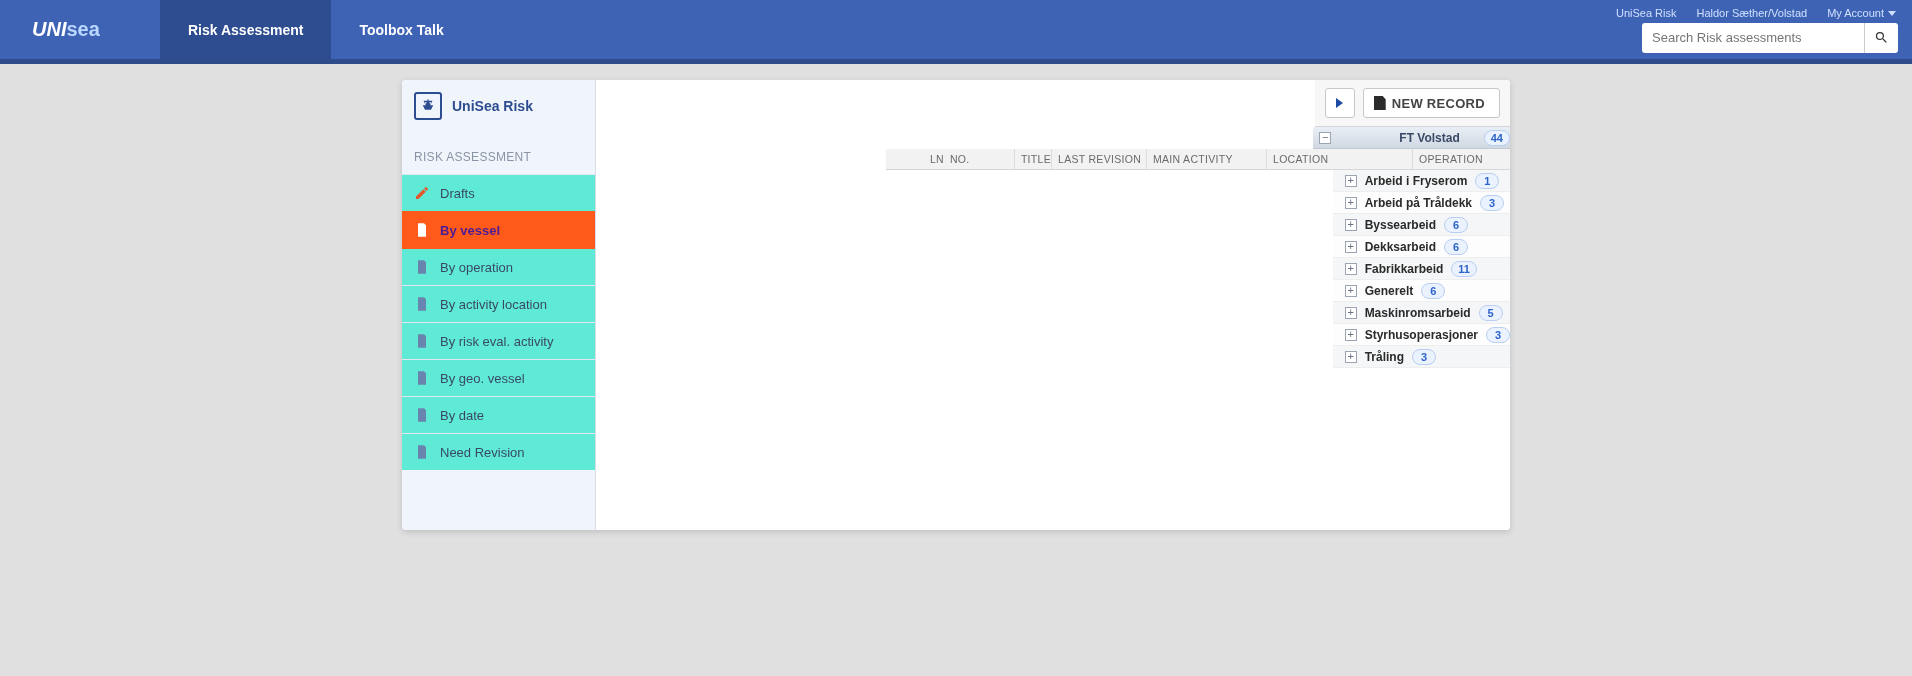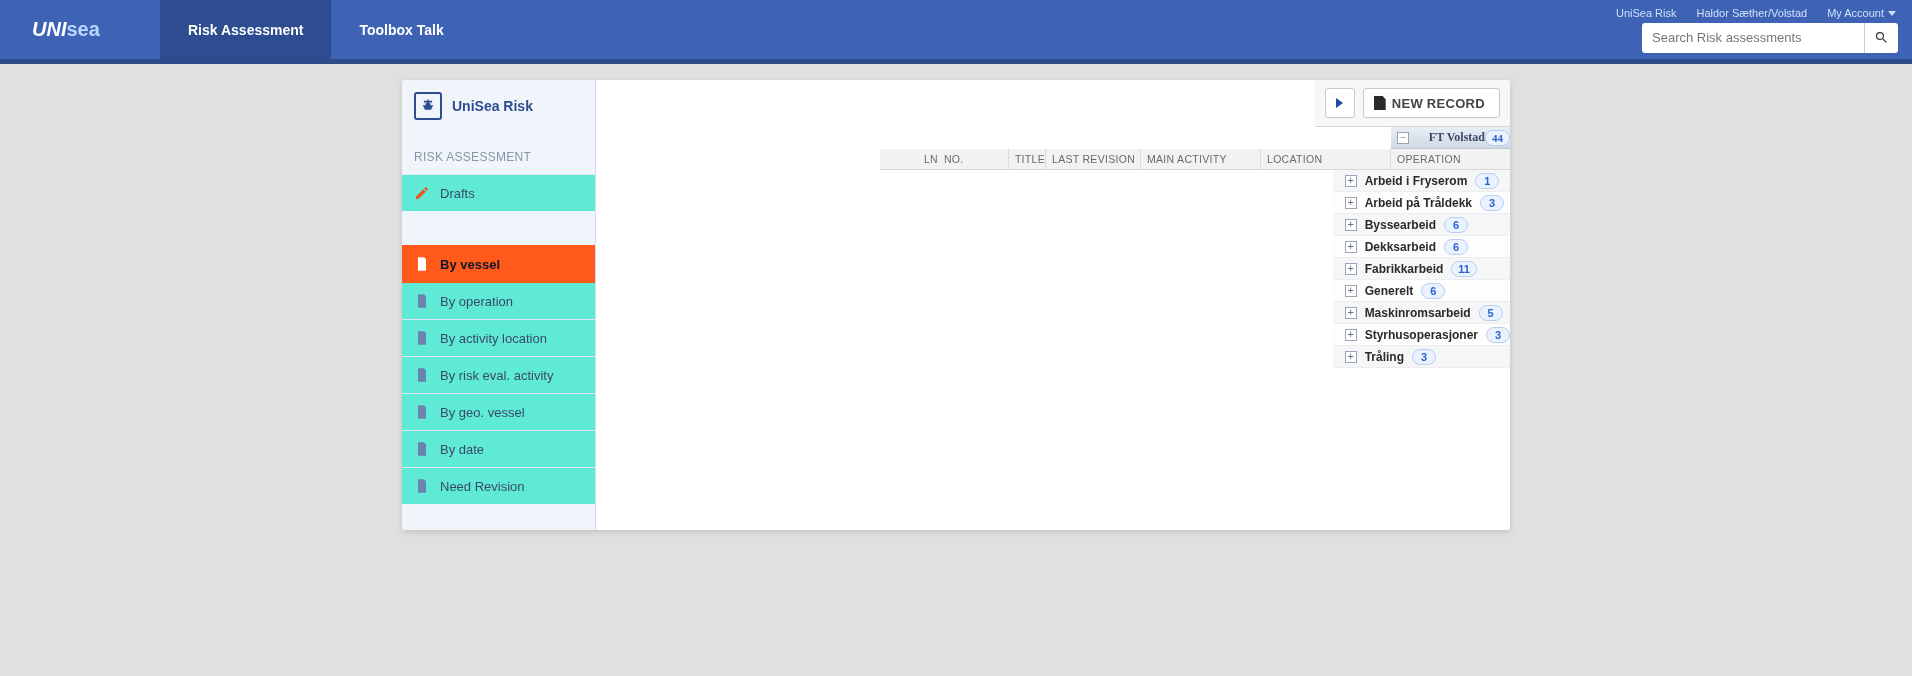--- a/index.html
+++ b/index.html
@@ -156,24 +156,23 @@
     border-top: 1px solid #e1e8f2;
     cursor: pointer;
   }
   .nav-item:first-of-type { border-top: 1px solid #e1e8f2; }
   .nav-item .nav-icon {
     width: 16px; height: 16px;
     display: flex; align-items: center; justify-content: center;
   }
   .nav-item.active {
     background: #ff5a1a;
-    color: #0f172a;
+    color: #4c1d95;
     font-weight: 600;
     border-top-color: #ff5a1a;
-    margin-top: 34px;
   }
   .nav-item.active + .nav-item { border-top-color: #ff5a1a; }
 
   
   .main {
     flex: 1;
     background: #fff;
     display: flex;
     flex-direction: column;
     align-items: flex-end;
@@ -217,22 +216,21 @@
   .group-bar {
     height: 22px;
     background: linear-gradient(#e9eff6, #d0d8e2);
     border-bottom: 1px solid #c0c8d2;
     display: flex;
     align-items: center;
     padding-left: 6px;
     font-size: 12px;
     font-weight: 700;
     color: #3a4a66;
-    gap: 0;
-    font-family: Liberation Serif, serif;
+    gap: 24px;
   }
   .minus-box, .plus-box {
     width: 12px; height: 12px;
     border: 1px solid #9aa4b2;
     background: #fff;
     display: inline-flex;
     align-items: center;
     justify-content: center;
     line-height: 1;
     font-weight: 400;
@@ -269,21 +267,21 @@
     color: #6a6a6a;
     letter-spacing: 0.3px;
   }
   .col-expand { width: 30px; }
   .col-ln     { width: 28px; text-align: right; }
   .col-no     { width: 70px; }
   .col-title  { flex: 1.7; }
   .col-rev    { width: 95px; }
   .col-act    { width: 120px; }
   .col-loc    { width: 130px; }
-  .col-op     { width: 120px; }
+  .col-op     { width: 98px; margin-left: 16px; }
   .col-divider { border-left: 1px solid #dcdcdc; padding-left: 6px; height: 100%; display: flex; align-items: center; }
 
   
   .row {
     height: 22px;
     display: flex;
     align-items: center;
     font-size: 12px;
     color: #2a2a2a;
     padding-left: 12px;

